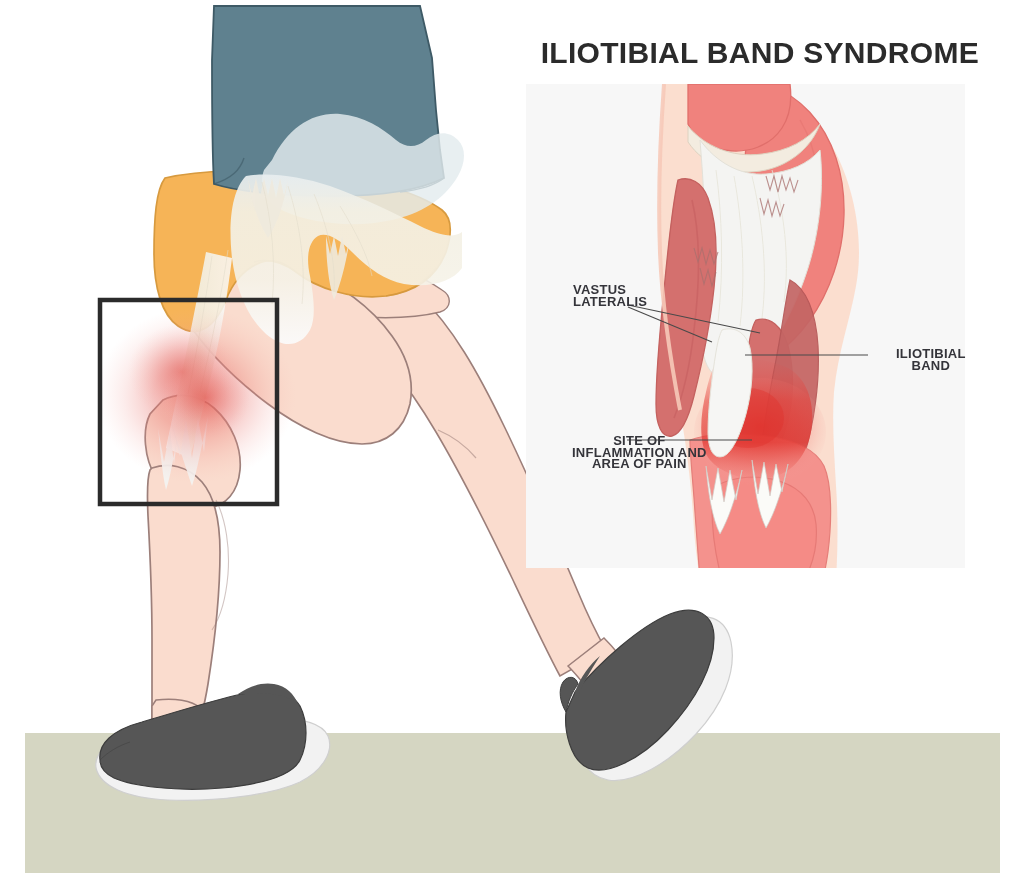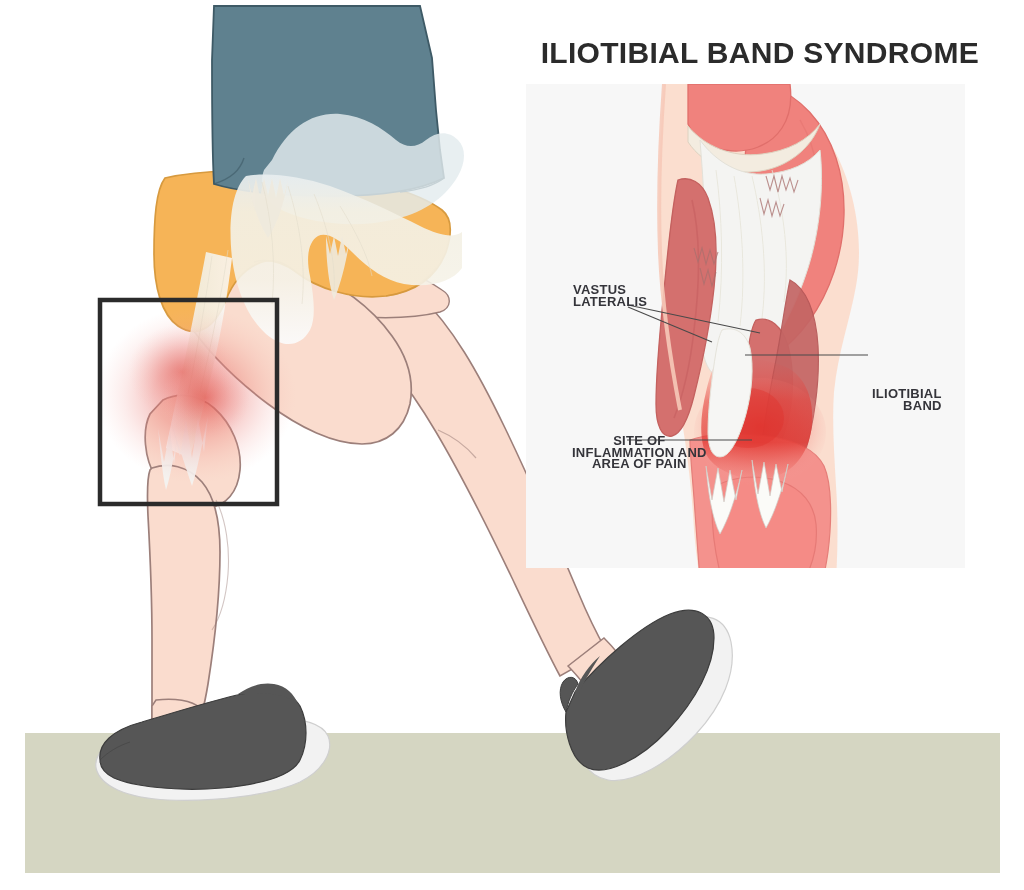--- a/index.html
+++ b/index.html
@@ -29,21 +29,21 @@
     position:absolute;
     font-size:13px;
     font-weight:bold;
     line-height:11.5px;
     letter-spacing:.25px;
     color:#34343a;
     white-space:pre;
     font-family:"Liberation Sans","DejaVu Sans",sans-serif;
   }
   #lbl-vastus{left:573px;top:284px;text-align:left;}
-  #lbl-itb{left:872px;top:348px;text-align:right;margin-top:40px;}
+  #lbl-itb{left:896px;top:348px;text-align:center;}
   #lbl-site{left:572px;top:435px;text-align:center;}
 </style>
 </head>
 <body>
 
 <div id="stage">
 <svg viewBox="0 0 1024 890" xmlns="http://www.w3.org/2000/svg">
   <defs>
     <radialGradient id="painGlow" cx="50%" cy="50%" r="50%">
       <stop offset="0%" stop-color="#e2564e" stop-opacity="0.62"></stop>

